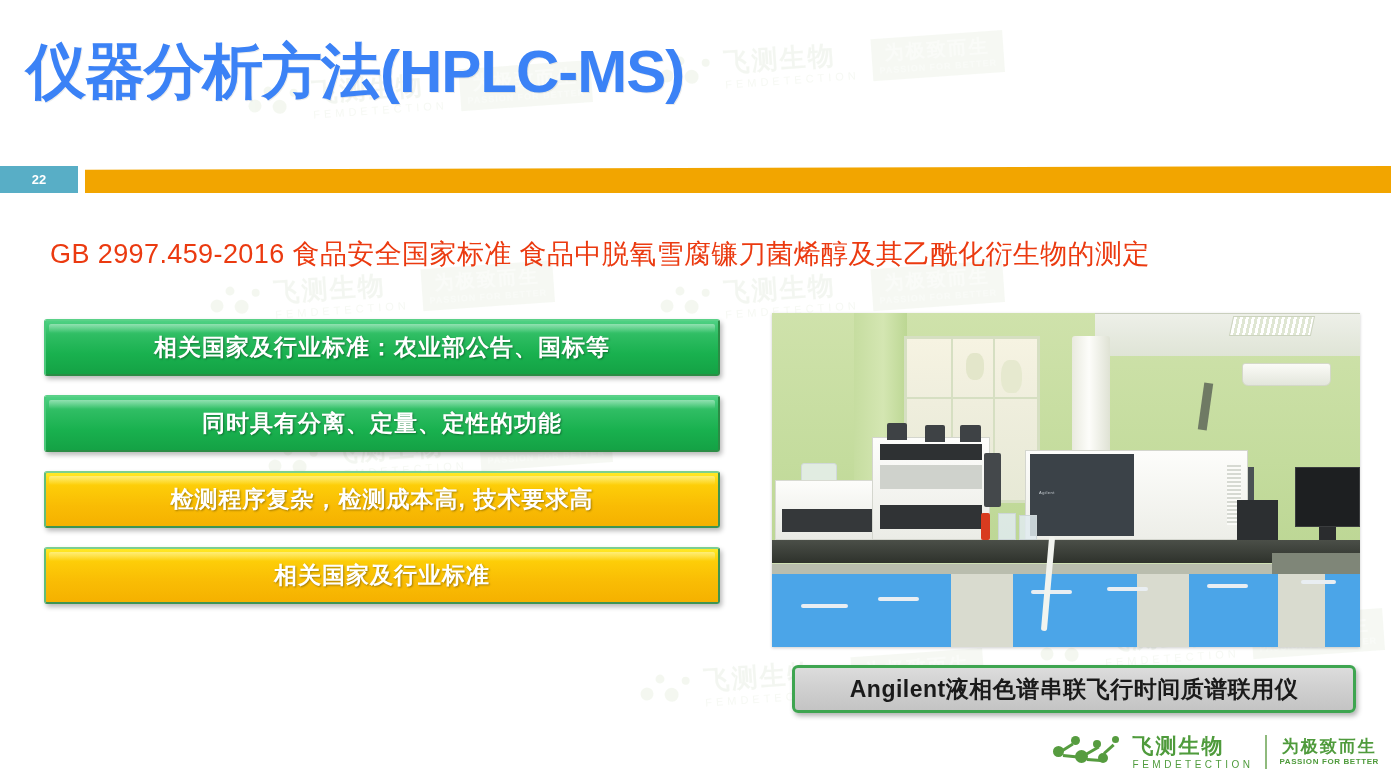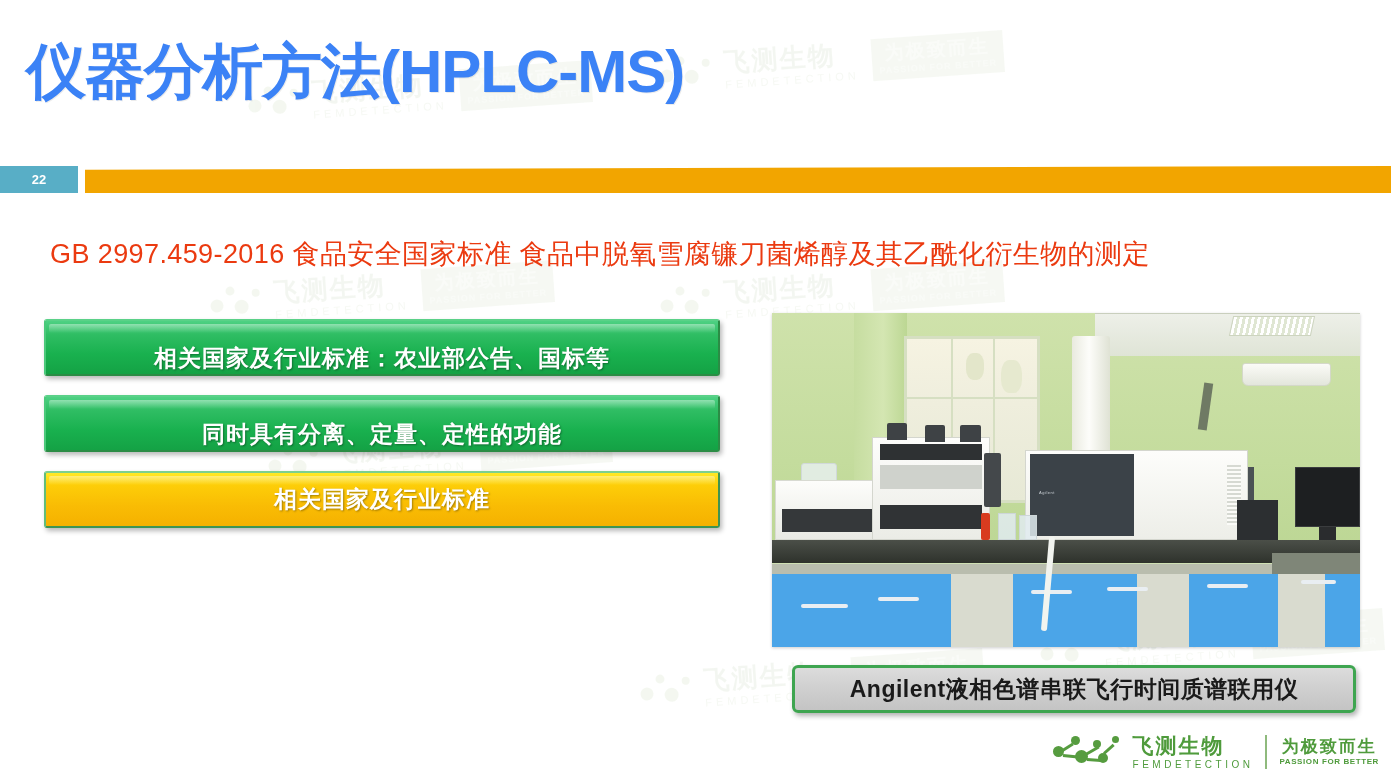--- a/index.html
+++ b/index.html
@@ -79,21 +79,20 @@
     color:#ffffff; font-size:23px; font-weight:bold; letter-spacing:1px;
     text-shadow:1px 1px 2px rgba(0,0,0,.35);
     border-radius:3px;
     box-shadow:2px 3px 5px rgba(0,0,0,.28);
   }
   .banner.green {
     background:linear-gradient(180deg,#4ed183 0%,#2fbd63 26%,#19b14f 62%,#14a245 100%);
     border:2px solid #2b8c45;
     border-top-color:#5ad188;
     border-left-color:#4bc97b;
-    align-items:flex-end;
   }
   .banner.gold {
     background:linear-gradient(180deg,#ffe926 0%,#fdcd08 24%,#f9bc04 62%,#f5b100 100%);
     border:2px solid #3e9452;
     border-top-color:#7ccf8f;
     border-left-color:#62bd79;
   }
   .banner::after {
     content:""; position:absolute; left:3px; right:3px; top:3px; height:9px;
     background:linear-gradient(180deg,rgba(255,255,255,.40),rgba(255,255,255,0));
@@ -326,20 +325,23 @@
 <div class="std-heading">GB 2997.459-2016 食品安全国家标准 食品中脱氧雪腐镰刀菌烯醇及其乙酰化衍生物的测定</div>
 
 <div class="banner-list">
   <div class="banner green">
     <span>相关国家及行业标准：农业部公告、国标等</span>
   </div>
   <div class="banner green">
     <span>同时具有分离、定量、定性的功能</span>
   </div>
   <div class="banner gold">
+    <span>检测程序复杂，检测成本高, 技术要求高</span>
+  </div>
+  <div class="banner gold">
     <span>相关国家及行业标准</span>
   </div>
 </div>
 
 <div class="photo">
   <div class="ph wall"></div>
   <div class="ph ceiling"></div>
   <div class="ph ceil-line"></div>
   <div class="ph ceil-light"></div>
   <div class="ph pillar"></div>

